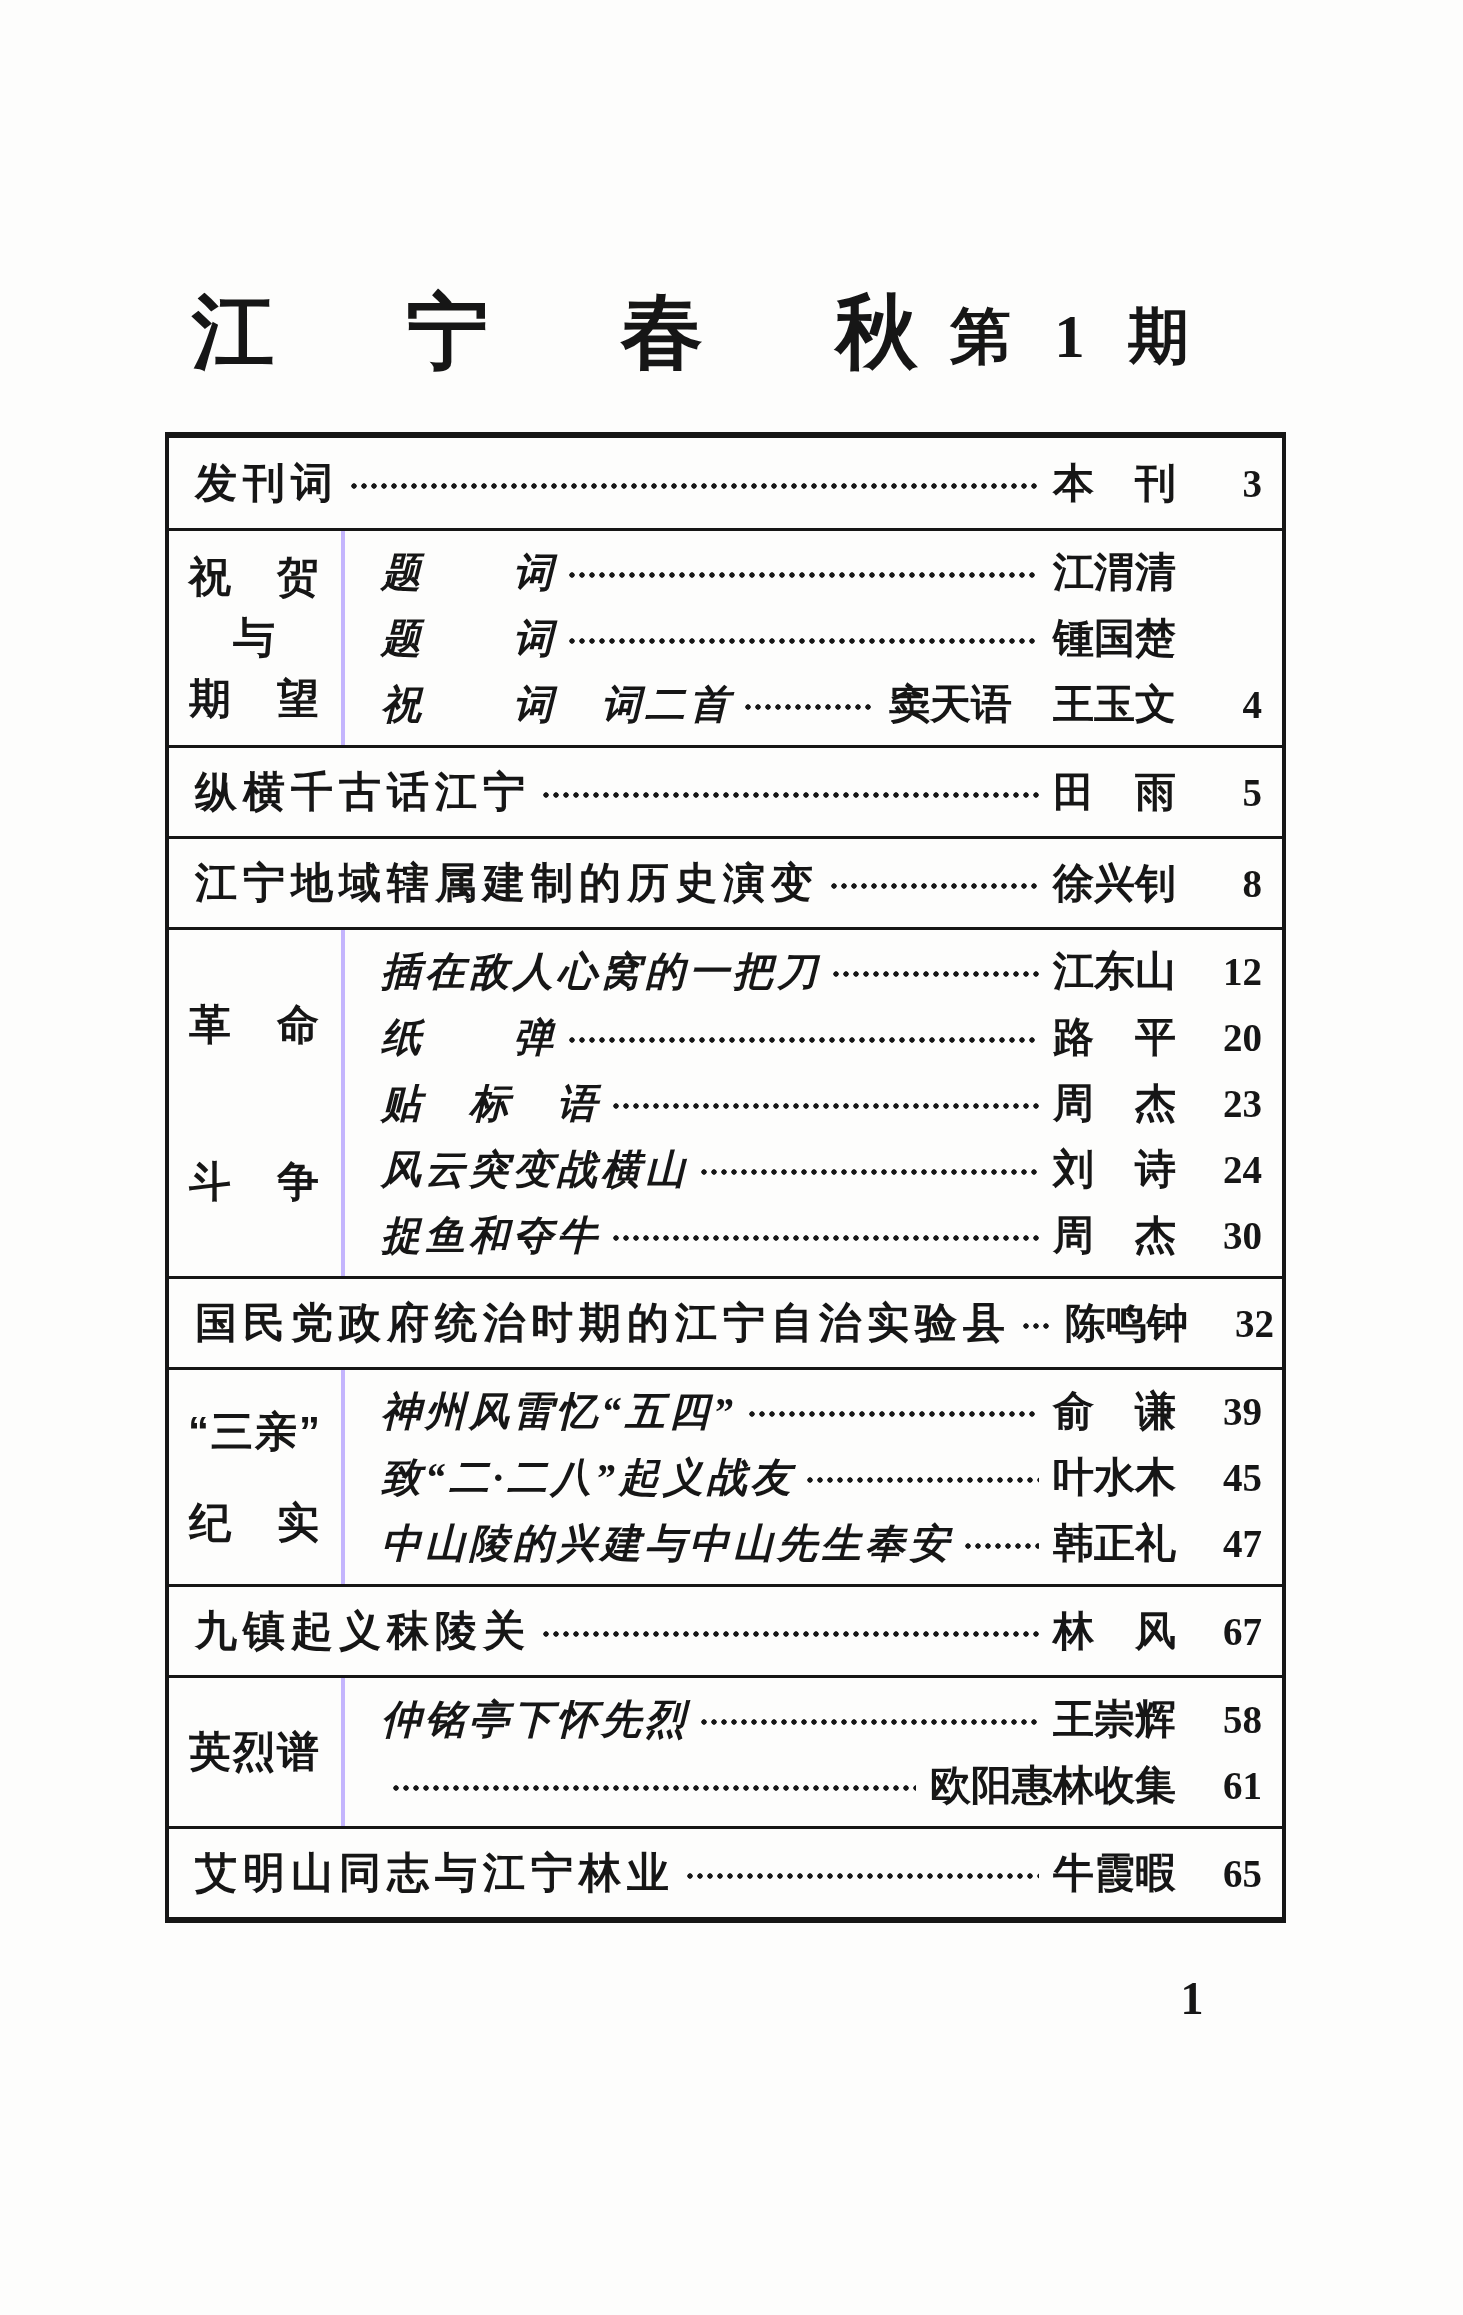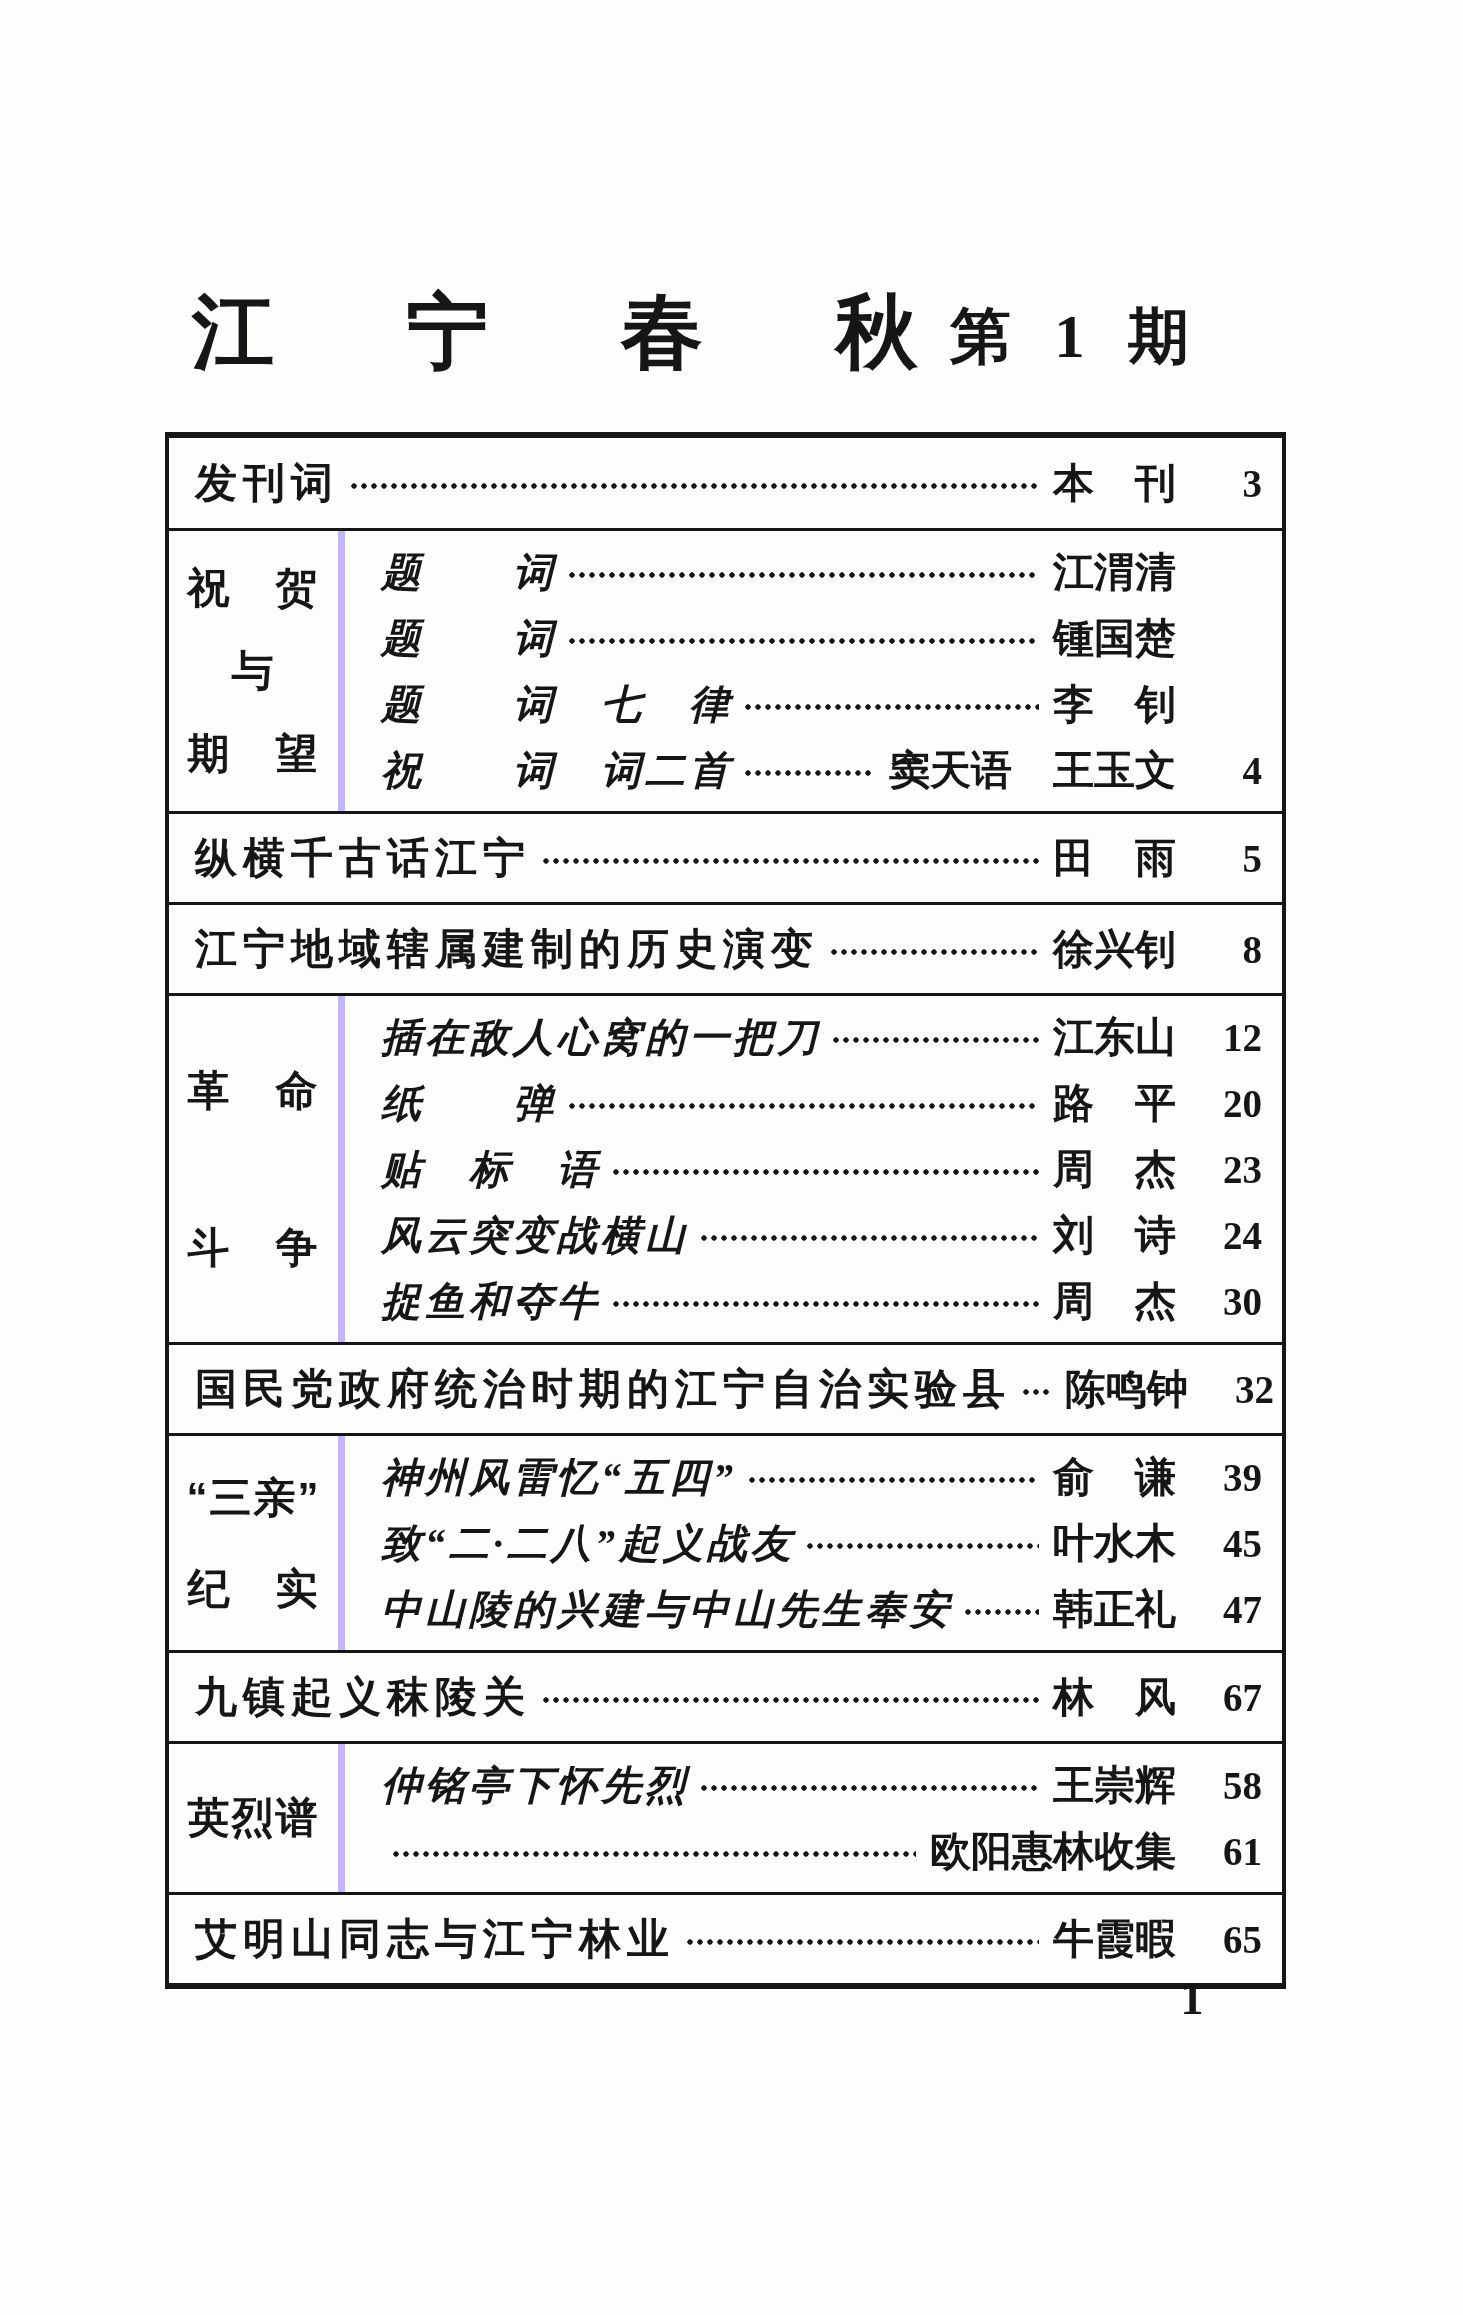--- a/index.html
+++ b/index.html
@@ -66,21 +66,21 @@
     font-size:39px;font-weight:600;
     font-family:"Liberation Serif","DejaVu Serif",serif;
   }
   
   .row.group{align-items:stretch;}
   .glabel{
     width:176px;flex-shrink:0;
     display:flex;flex-direction:column;justify-content:space-around;
     align-items:center;text-align:center;
     padding:16px 0;box-sizing:border-box;
-    border-right:7px solid #c4b5fd;
+    border-right:4px solid #c4b5fd;
   }
   .glabel span{
     font-family:"Liberation Sans","DejaVu Sans",sans-serif;
     font-weight:900;font-size:42px;white-space:pre;letter-spacing:2px;
   }
   .gitems{
     flex:1;display:flex;flex-direction:column;justify-content:space-around;
     padding:8px 0;
   }
   .gitems .entry{min-height:66px;padding-left:36px;}
@@ -119,26 +119,20 @@
             <span class="author">江渭清</span>
             <span class="pageno"></span>
           </div>
           <div class="entry">
             <span class="etitle kai">题　　词</span>
             <span class="leader"></span>
             <span class="author">锺国楚</span>
             <span class="pageno"></span>
           </div>
           <div class="entry">
-            <span class="etitle kai">题　　词　七　律</span>
-            <span class="leader"></span>
-            <span class="author">李　钊</span>
-            <span class="pageno"></span>
-          </div>
-          <div class="entry">
             <span class="etitle kai">祝　　词　词二首</span>
             <span class="leader"></span>
             <span class="author">窦天语　王玉文</span>
             <span class="pageno">4</span>
           </div>
         </div>
       </div>
       <div class="row single">
         <div class="entry">
           <span class="etitle">纵横千古话江宁</span>

